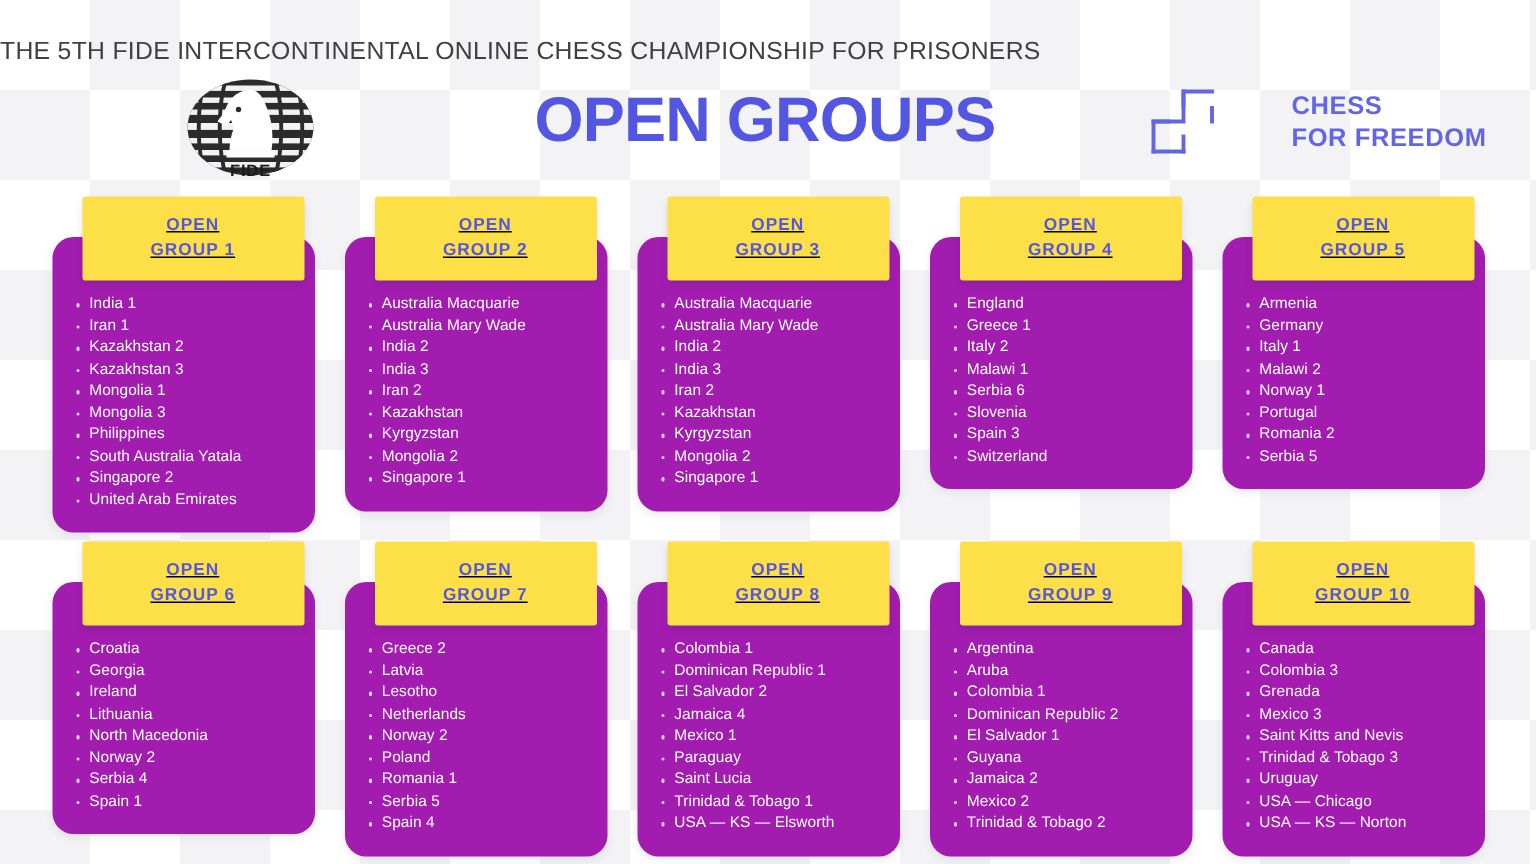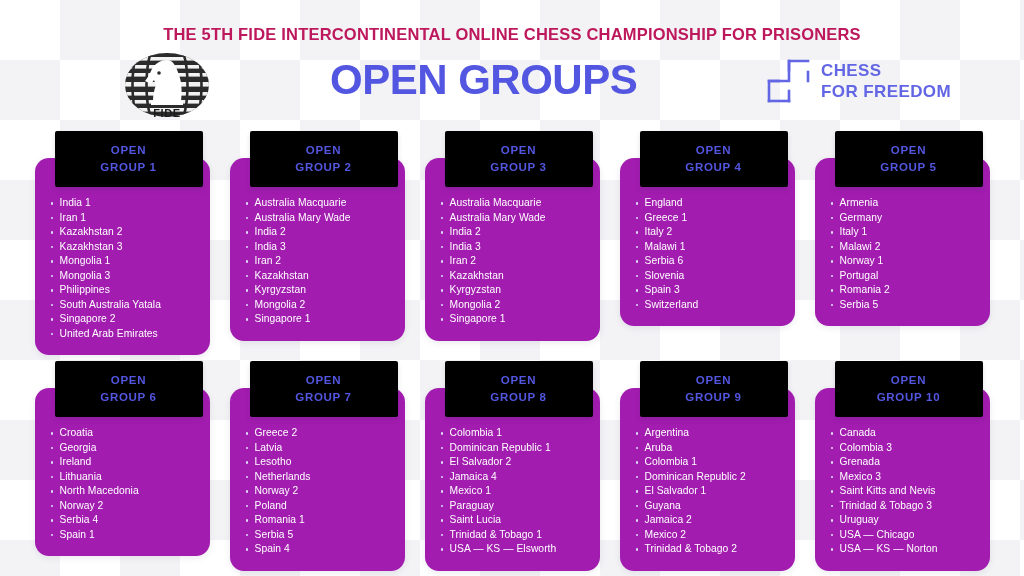--- a/index.html
+++ b/index.html
@@ -27,42 +27,42 @@
     position: relative;
     height: 126px;
     width: 1024px;
   }
 
   #main-title {
     position: absolute;
     top: 25px;
     left: 0;
     width: 1024px;
-    text-align: center;
+    text-align: left;
     font-size: 16.5px;
-    font-weight: bold;
+    font-weight: normal;
     letter-spacing: 0.2px;
-    color: #be185d;
+    color: #404040;
     white-space: nowrap;
   }
 
   #fide-logo {
     position: absolute;
     left: 121px;
     top: 49px;
     width: 92px;
     height: 76px;
   }
 
   #open-groups-heading {
     position: absolute;
     top: 56px;
     left: 330px;
     width: 360px;
-    text-align: left;
+    text-align: center;
     font-size: 42px;
     font-weight: bold;
     letter-spacing: -0.5px;
     color: #5356e0;
     white-space: nowrap;
   }
 
   #cff-logo {
     position: absolute;
     left: 766px;
@@ -74,20 +74,21 @@
 
   #cff-mark { width: 44px; height: 46px; flex: none; }
 
   #cff-text {
     color: #6366e4;
     font-size: 17px;
     font-weight: bold;
     line-height: 1.25;
     letter-spacing: 0.4px;
     white-space: nowrap;
+    margin-left: 40px;
   }
 
   
   #groups-grid {
     position: absolute;
     top: 126px;
     left: 0;
     width: 1024px;
     height: 450px;
   }
@@ -120,21 +121,21 @@
     border-radius: 14px;
     padding: 38px 8px 14px 14px;
     box-shadow: 0 2px 6px rgba(60,60,120,0.10);
   }
 
   .group-card-tab {
     position: absolute;
     top: 0;
     left: 20px;
     width: 148px;
-    background: #000000;
+    background: #fde047;
     border-radius: 2px;
     padding: 11px 4px 12px 4px;
     text-align: center;
     z-index: 3;
     box-shadow: 0 3px 5px rgba(40,40,90,0.13);
     text-decoration: underline;
   }
 
   .group-card-tab-line {
     color: #5356e0;

